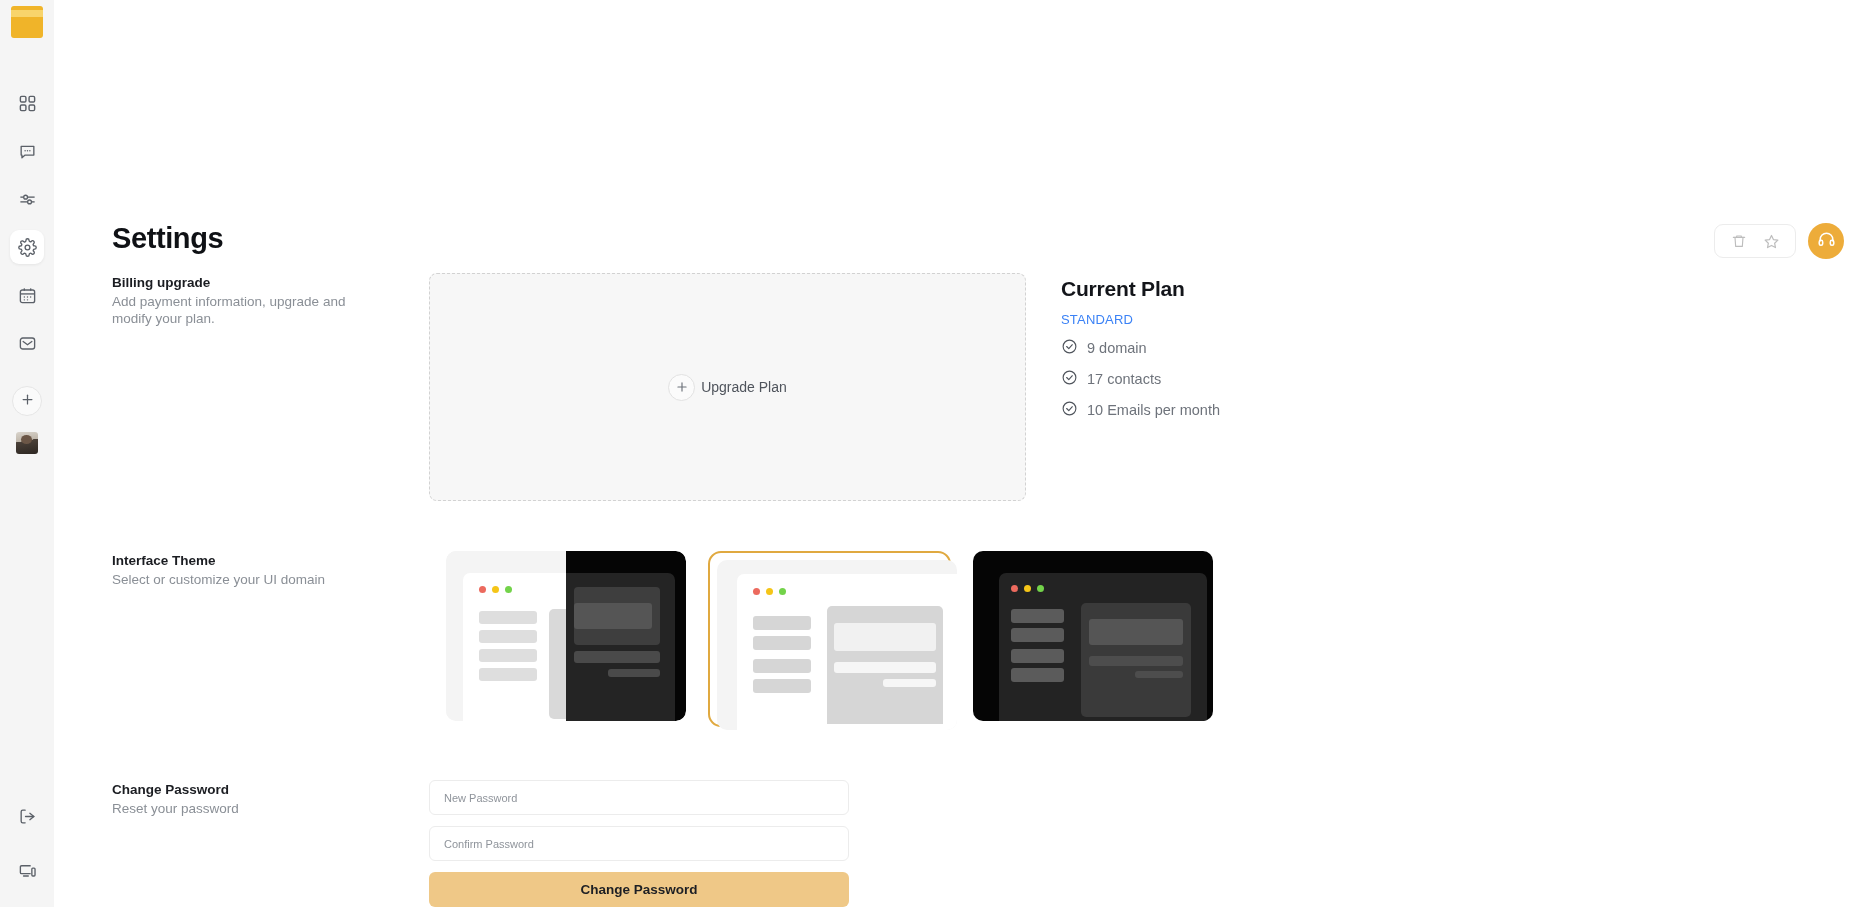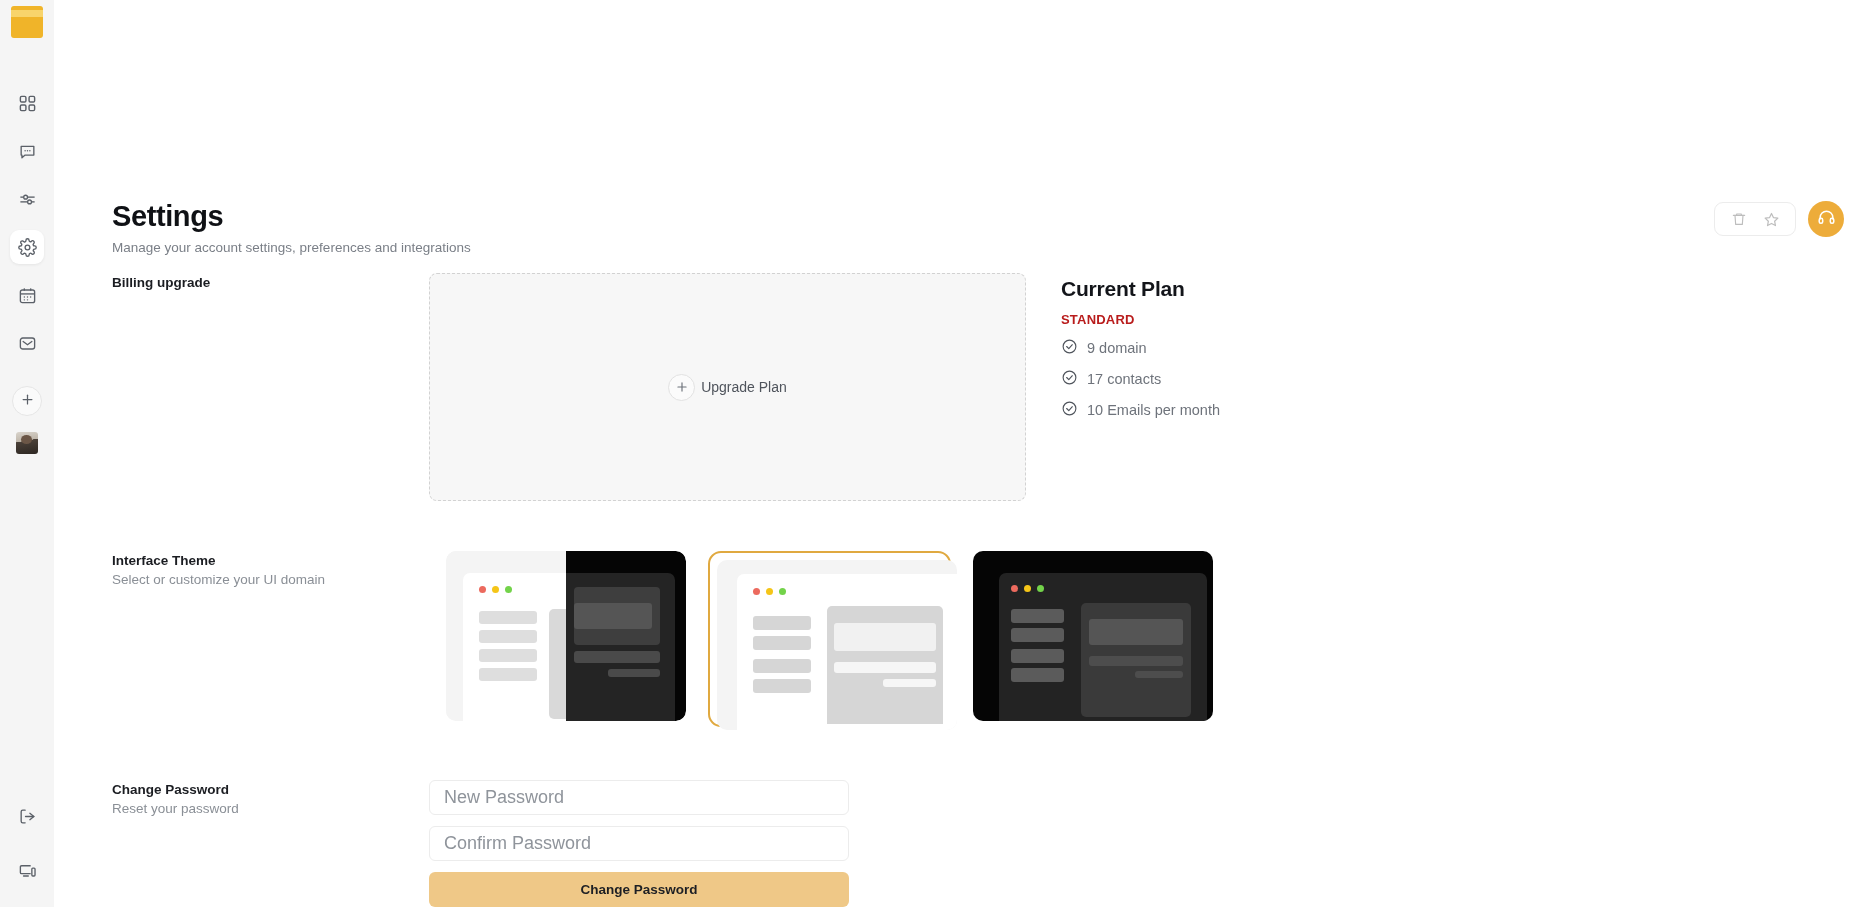--- a/index.html
+++ b/index.html
@@ -95,21 +95,21 @@
   }
   .upgrade-plus {
     width: 27px; height: 27px; border-radius:50%;
     border:1px solid #e2e2e2; background:#fbfbfb;
     display:flex; align-items:center; justify-content:center; color:#6d727a;
   }
   .upgrade-label { font-size: 14px; color:#4f545c; }
 
   .plan { margin-left: 35px; padding-top: 4px; }
   .plan-title { font-size: 21px; font-weight: 700; color:#13151a; letter-spacing:-0.2px; }
-  .plan-tier { margin-top: 11px; font-size: 13px; font-weight: 700; color:#b91c1c; letter-spacing:.2px; }
+  .plan-tier { margin-top: 11px; font-size: 13px; font-weight: 400; color:#3b82f6; letter-spacing:.2px; }
   .plan-feature { margin-top: 11px; display:flex; align-items:center; gap: 9px; font-size: 14.5px; color:#6e737b; }
   .check { flex:0 0 auto; color:#4f545c; }
 
   
   .theme-row { margin-top: 50px; gap: 17px; }
   .themes { display:flex; gap: 22px; }
   .theme-card { width: 240px; height: 170px; position: relative; }
   .theme-card.selected {
     border: 2px solid #e0a940; border-radius: 13px;
     padding: 7px; width: 243px; height: 176px;
@@ -146,21 +146,21 @@
   
   .darkmock { width:240px; height:170px; border-radius:10px; background:#050505; position:relative; overflow:hidden; }
   .darkmock .win { position:absolute; left:26px; top:22px; right:6px; bottom:-6px; background:#232323; border-radius:7px; }
   .darkmock .panel { position:absolute; left:108px; top:52px; width:110px; bottom:4px; background:#3a3a3a; border-radius:5px; }
 
   
   .pass-row { margin-top: 53px; }
   .pass-form { width: 420px; display:flex; flex-direction:column; gap: 11px; }
   .field {
     height: 35px; border:1px solid #ececec; border-radius:6px; background:#fff;
-    padding: 0 14px; font-size: 18px; color:#2b2f36; font-family:"Liberation Sans",sans-serif;
+    padding: 0 14px; font-size: 11px; color:#2b2f36; font-family:"Liberation Sans",sans-serif;
     outline:none;
   }
   .field::placeholder { color:#8f949b; }
   .submit {
     height: 35px; border:none; border-radius:6px;
     background:#efc887; color:#1d1f24; font-size:13.5px; font-weight:700;
     font-family:"Liberation Sans",sans-serif; cursor:pointer;
   }
 </style>
 </head>
@@ -268,21 +268,20 @@
           </svg>
         </span>
       </div>
     </div>
   </aside>
 
   <main class="main">
 
     <div class="header">
       <div class="page-title">Settings</div>
-      <div class="page-sub">Manage your account settings, preferences and integrations</div>
     </div>
 
     <div class="header-actions">
       <div class="pill">
         <span class="pill-btn">
           <svg width="16" height="16" viewBox="0 0 24 24" fill="none" stroke="currentColor" stroke-width="1.7" stroke-linecap="round" stroke-linejoin="round">
             <polyline points="3.5 6.5 20.5 6.5"></polyline>
               <path d="M8.5 6.5V4.5h7v2"></path>
             <path d="M6 6.5l1 13.5h10l1-13.5"></path>
           </svg>
@@ -300,20 +299,21 @@
             <rect x="2.8" y="13" width="4.4" height="6.4" rx="2"></rect>
             <rect x="16.8" y="13" width="4.4" height="6.4" rx="2"></rect>
           </svg>
         </span>
       </div>
     </div>
 
     <section class="row billing-row">
       <div class="row-label">
         <div class="row-title">Billing upgrade</div>
+        <div class="row-desc">Add payment information, upgrade and modify your plan.</div>
       </div>
 
       <div class="upgrade-box">
         <span class="upgrade-plus">
           <svg width="14" height="14" viewBox="0 0 24 24" fill="none" stroke="currentColor" stroke-width="2" stroke-linecap="round">
             <line x1="12" y1="5" x2="12" y2="19"></line>
               <line x1="5" y1="12" x2="19" y2="12"></line>
           </svg>
         </span>
         <span class="upgrade-label">Upgrade Plan</span>

